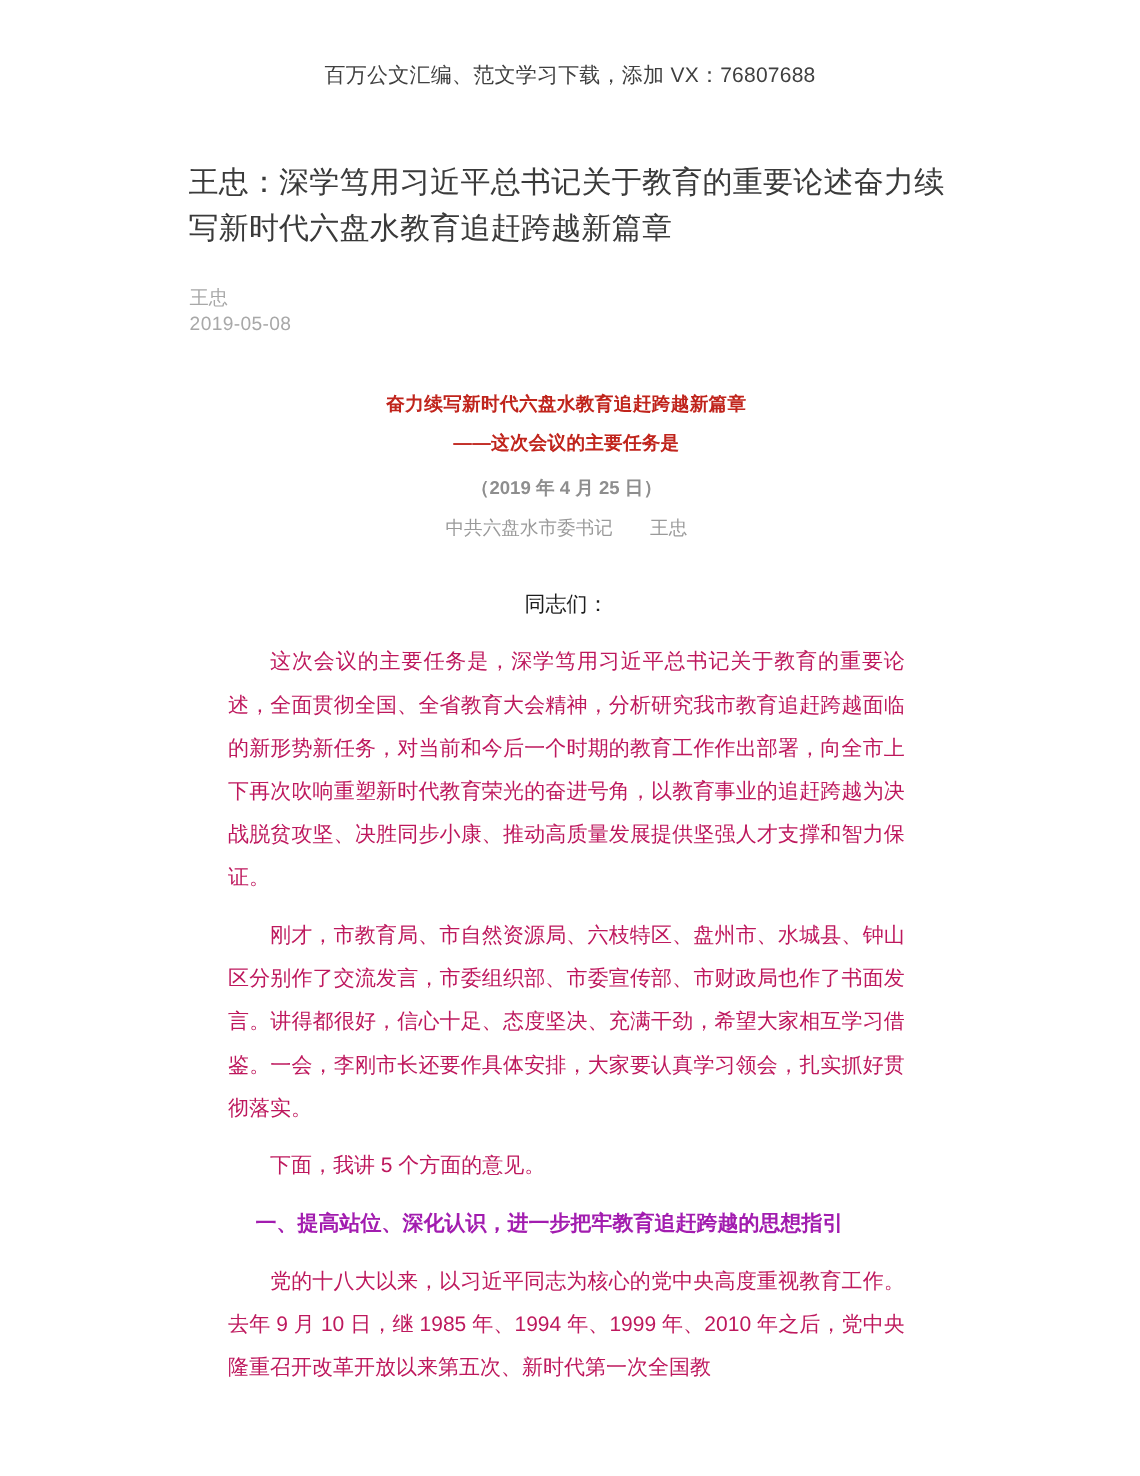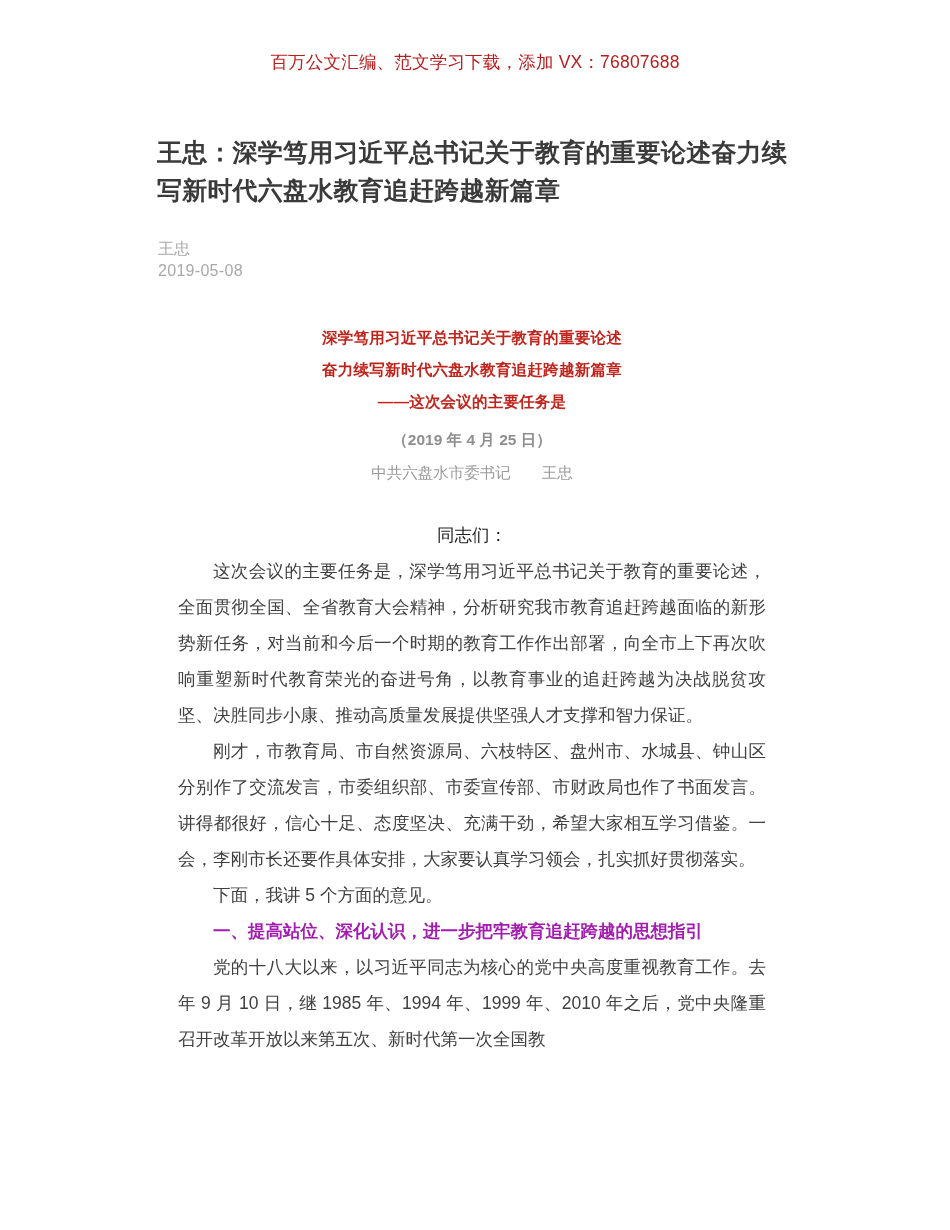--- a/index.html
+++ b/index.html
@@ -21,40 +21,40 @@
     width: 950px;
     height: 1230px;
     background: #ffffff;
     box-sizing: border-box;
     position: relative;
   }
 
   
   .promo-banner {
     text-align: center;
-    color: #b91c1c;
+    color: #404040;
     font-size: 17.5px;
     font-weight: 400;
     letter-spacing: 0.2px;
     padding-top: 50px;
     line-height: 1.4;
     white-space: nowrap;
   }
 
   
   .article-title {
     margin: 0;
     padding: 0;
     position: absolute;
     left: 157px;
     top: 133px;
     width: 640px;
     font-size: 25px;
     line-height: 38px;
-    font-weight: 700;
+    font-weight: 400;
     color: #3a3a3a;
     letter-spacing: 0.2px;
   }
 
   
   .article-meta {
     position: absolute;
     left: 158px;
     top: 238px;
     color: #a8a8a8;
@@ -108,25 +108,25 @@
   .salutation {
     font-size: 17.5px;
     line-height: 36px;
     color: #1d1d1d;
     margin-top: 28px;
     text-align: center;
   }
   .para {
     font-size: 17.5px;
     line-height: 36px;
-    color: #404040;
+    color: #be185d;
     text-align: justify;
     text-justify: inter-ideograph;
     text-indent: 2em;
-    margin: 0;
+    margin: 12px;
   }
   .para-last {
     text-align: justify;
     text-justify: inter-ideograph;
   }
   .section-heading {
     font-size: 17.5px;
     line-height: 36px;
     color: #a21caf;
     font-weight: bold;
@@ -145,21 +145,20 @@
 
   <h1 class="article-title">王忠：深学笃用习近平总书记关于教育的重要论述奋力续写新时代六盘水教育追赶跨越新篇章</h1>
 
   <div class="article-meta">
     <span class="meta-author">王忠</span>
     <span class="meta-date">2019-05-08</span>
   </div>
 
   <div class="doc-body">
 
-    <div class="red-heading">深学笃用习近平总书记关于教育的重要论述</div>
 
     <div class="red-heading">奋力续写新时代六盘水教育追赶跨越新篇章</div>
 
     <div class="red-heading sub">——这次会议的主要任务是</div>
 
     <div class="doc-date">（2019 年 4 月 25 日）</div>
 
     <div class="doc-byline">中共六盘水市委书记　　王忠</div>
 
     <div class="salutation">同志们：</div>

